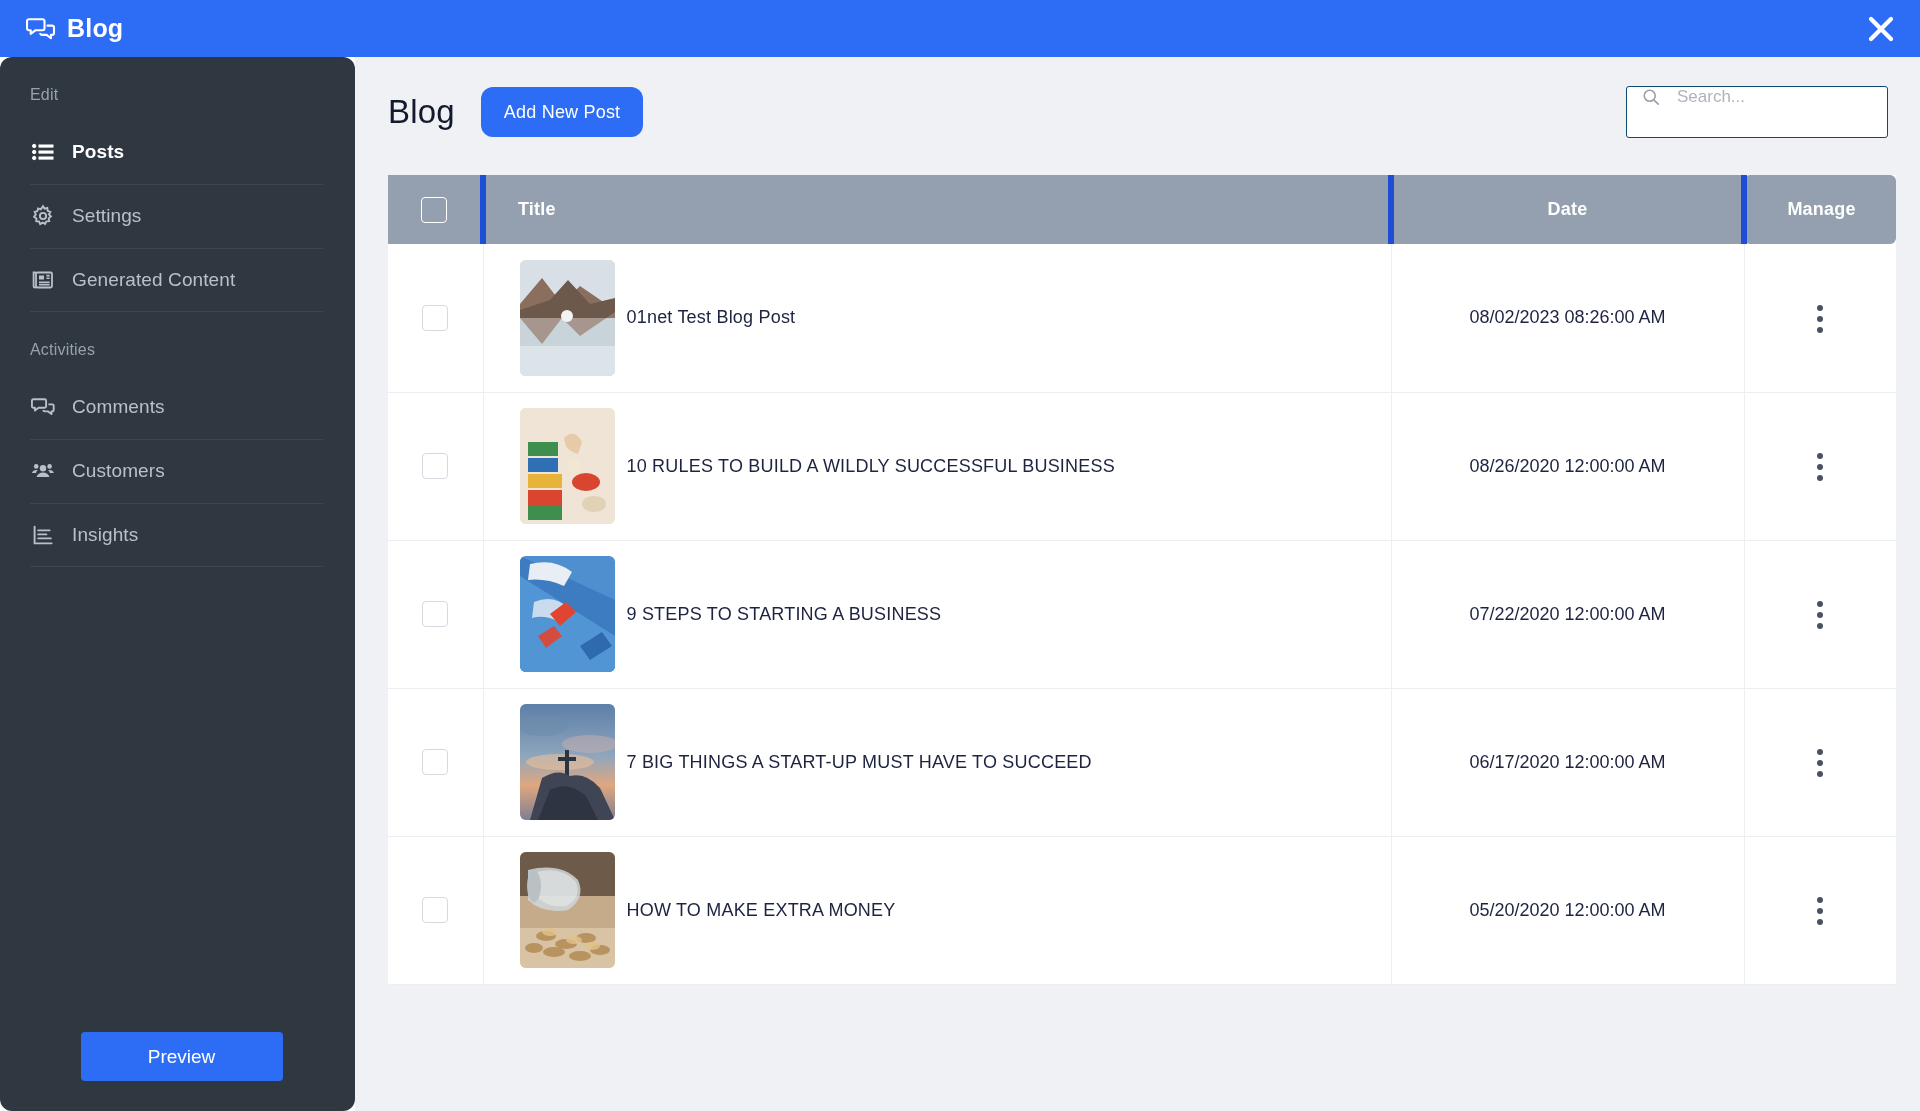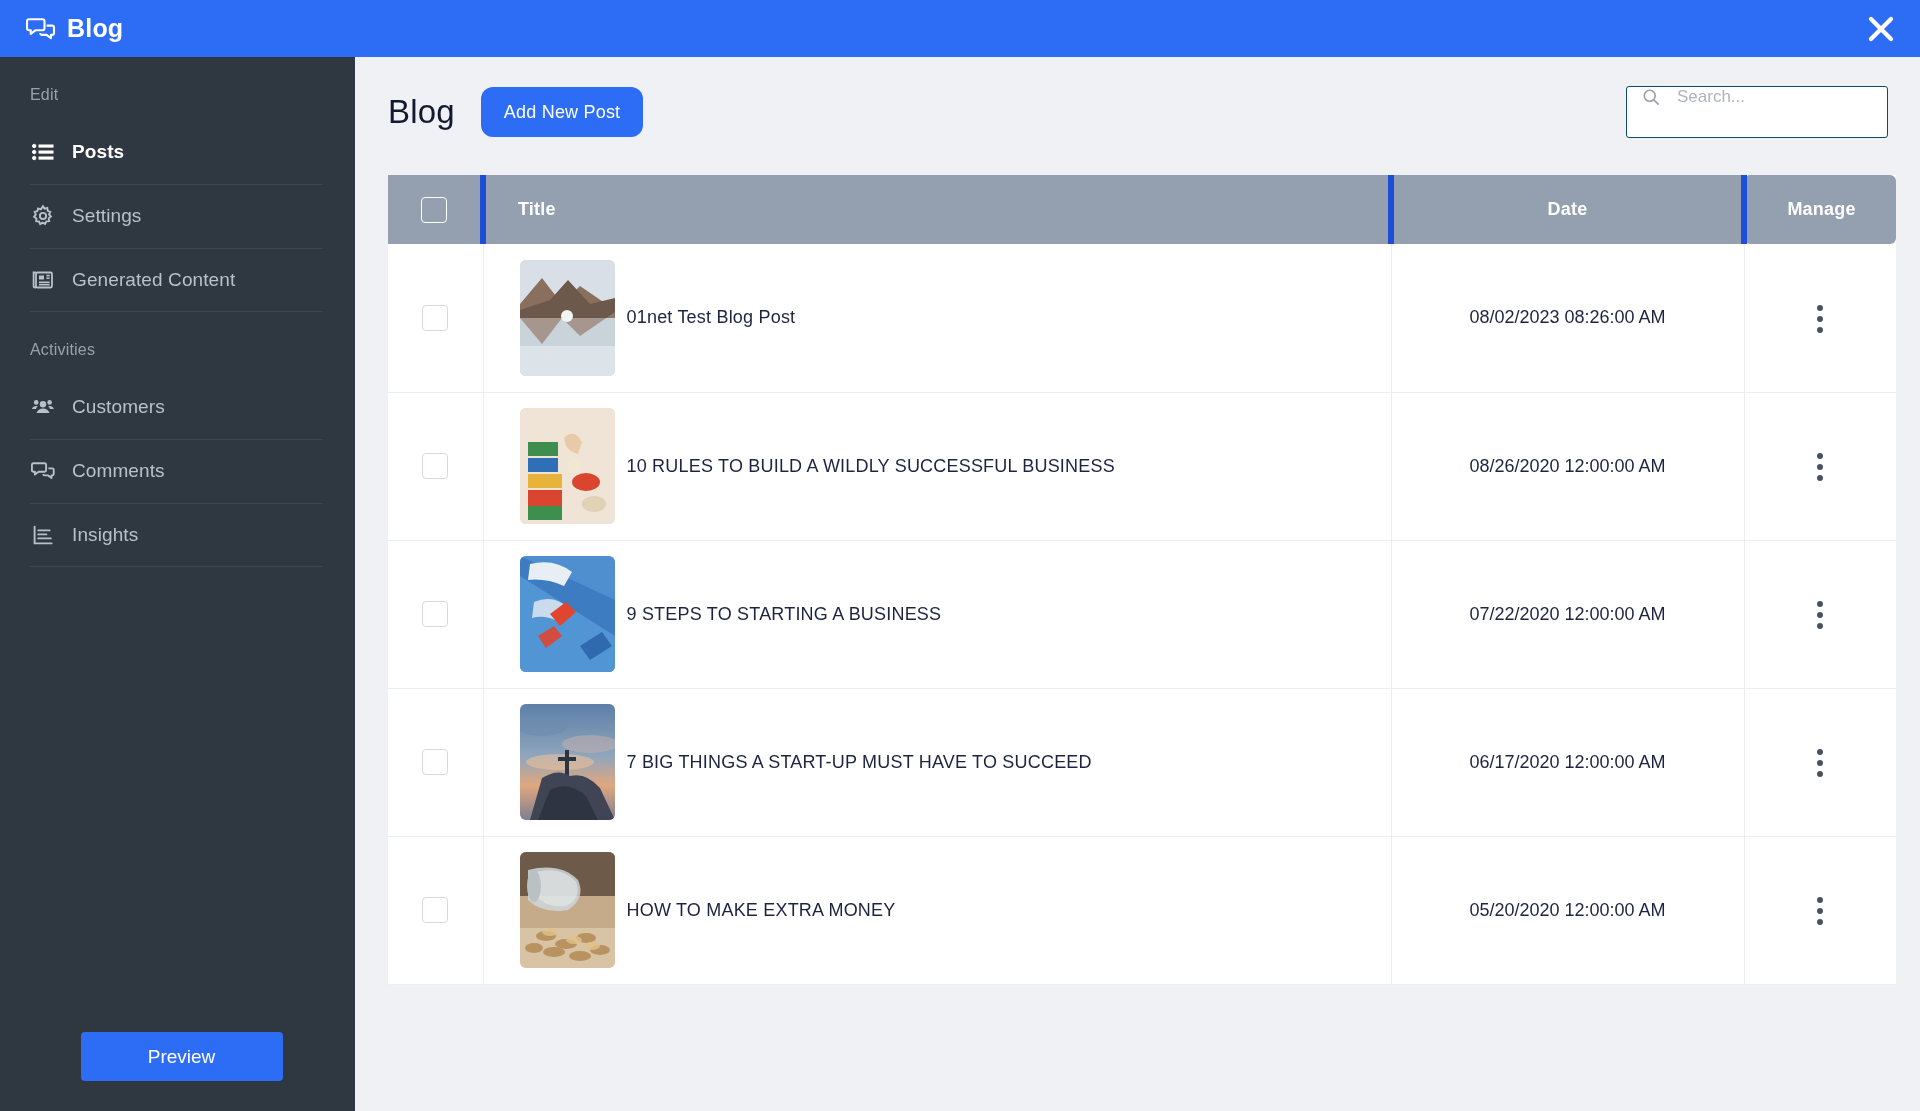--- a/index.html
+++ b/index.html
@@ -22,20 +22,21 @@
   .close-btn {
     position: absolute; right: 22px; top: 50%; transform: translateY(-50%);
     width: 34px; height: 34px; display: flex; align-items: center; justify-content: center;
     cursor: pointer;
   }
 
   
   .sidebar {
     position: absolute; top: 57px; left: 0; width: 355px; height: 1054px;
     background: #2f3841;
+    border-radius: 12px;
   }
   .section-label {
     color: #98a0a8; font-size: 16px; padding: 29px 0 0 30px; letter-spacing: .2px;
   }
   .nav-list { margin-top: 16px; }
   .nav-item {
     display: flex; align-items: center; gap: 16px;
     height: 64px; padding: 0 30px; cursor: pointer;
     position: relative;
   }
@@ -182,39 +183,39 @@
           </svg>
         </span>
         <span class="nav-label">Generated Content</span>
       </div>
     </div>
 
     <div class="section-label">Activities</div>
     <div class="nav-list">
       <div class="nav-item">
         <span class="ico">
+          <svg viewBox="0 0 24 24" width="24" height="24" fill="none" stroke="#b9c0c7" stroke-width="1.9" stroke-linejoin="round">
+            <path d="M2.4 4.3h11.2c.8 0 1.5.7 1.5 1.5v5.5c0 .8-.7 1.5-1.5 1.5H7.6l-3.7 2.8v-2.8H2.4c-.8 0-1.5-.7-1.5-1.5V5.8c0-.8.7-1.5 1.5-1.5z"></path>
+            <path d="M17.4 9.4h3.9c.8 0 1.4.6 1.4 1.4v4.2c0 .8-.6 1.4-1.4 1.4h-.8v2.7l-3.4-2.7h-3.4c-.8 0-1.4-.6-1.4-1.4"></path>
+          </svg>
+        </span>
+        <span class="nav-label">Comments</span>
+      </div>
+      <div class="nav-item">
+        <span class="ico">
           <svg viewBox="0 0 24 24" width="24" height="24" fill="#b9c0c7">
             <circle cx="5.2" cy="7.4" r="2.3"></circle>
               <circle cx="18.6" cy="7.4" r="2.3"></circle>
               <circle cx="12" cy="9.2" r="3.2"></circle>
             <path d="M5.2 11c-2 0-3.7 1.2-4.3 2.9h4.1c.3-1.1.9-2.1 1.8-2.8-.5-.1-1-.1-1.6-.1z"></path>
             <path d="M18.6 11c-.5 0-1 0-1.5.1.8.7 1.5 1.7 1.8 2.8h4c-.6-1.7-2.3-2.9-4.3-2.9z"></path>
             <path d="M12 13.5c-3.1 0-5.7 1.9-6.5 4.5h13c-.8-2.6-3.4-4.5-6.5-4.5z"></path>
           </svg>
         </span>
         <span class="nav-label">Customers</span>
-      </div>
-      <div class="nav-item">
-        <span class="ico">
-          <svg viewBox="0 0 24 24" width="24" height="24" fill="none" stroke="#b9c0c7" stroke-width="1.9" stroke-linejoin="round">
-            <path d="M2.4 4.3h11.2c.8 0 1.5.7 1.5 1.5v5.5c0 .8-.7 1.5-1.5 1.5H7.6l-3.7 2.8v-2.8H2.4c-.8 0-1.5-.7-1.5-1.5V5.8c0-.8.7-1.5 1.5-1.5z"></path>
-            <path d="M17.4 9.4h3.9c.8 0 1.4.6 1.4 1.4v4.2c0 .8-.6 1.4-1.4 1.4h-.8v2.7l-3.4-2.7h-3.4c-.8 0-1.4-.6-1.4-1.4"></path>
-          </svg>
-        </span>
-        <span class="nav-label">Comments</span>
       </div>
       <div class="nav-item nav-group-end">
         <span class="ico">
           <svg viewBox="0 0 24 24" width="24" height="24" fill="none" stroke="#b9c0c7" stroke-width="1.9" stroke-linecap="round">
             <path d="M3.6 3.6v16.8h17"></path>
             <path d="M7.2 7.4h11.4M7.2 11.4h8.2M7.2 15.4h12.6"></path>
           </svg>
         </span>
         <span class="nav-label">Insights</span>
       </div>

